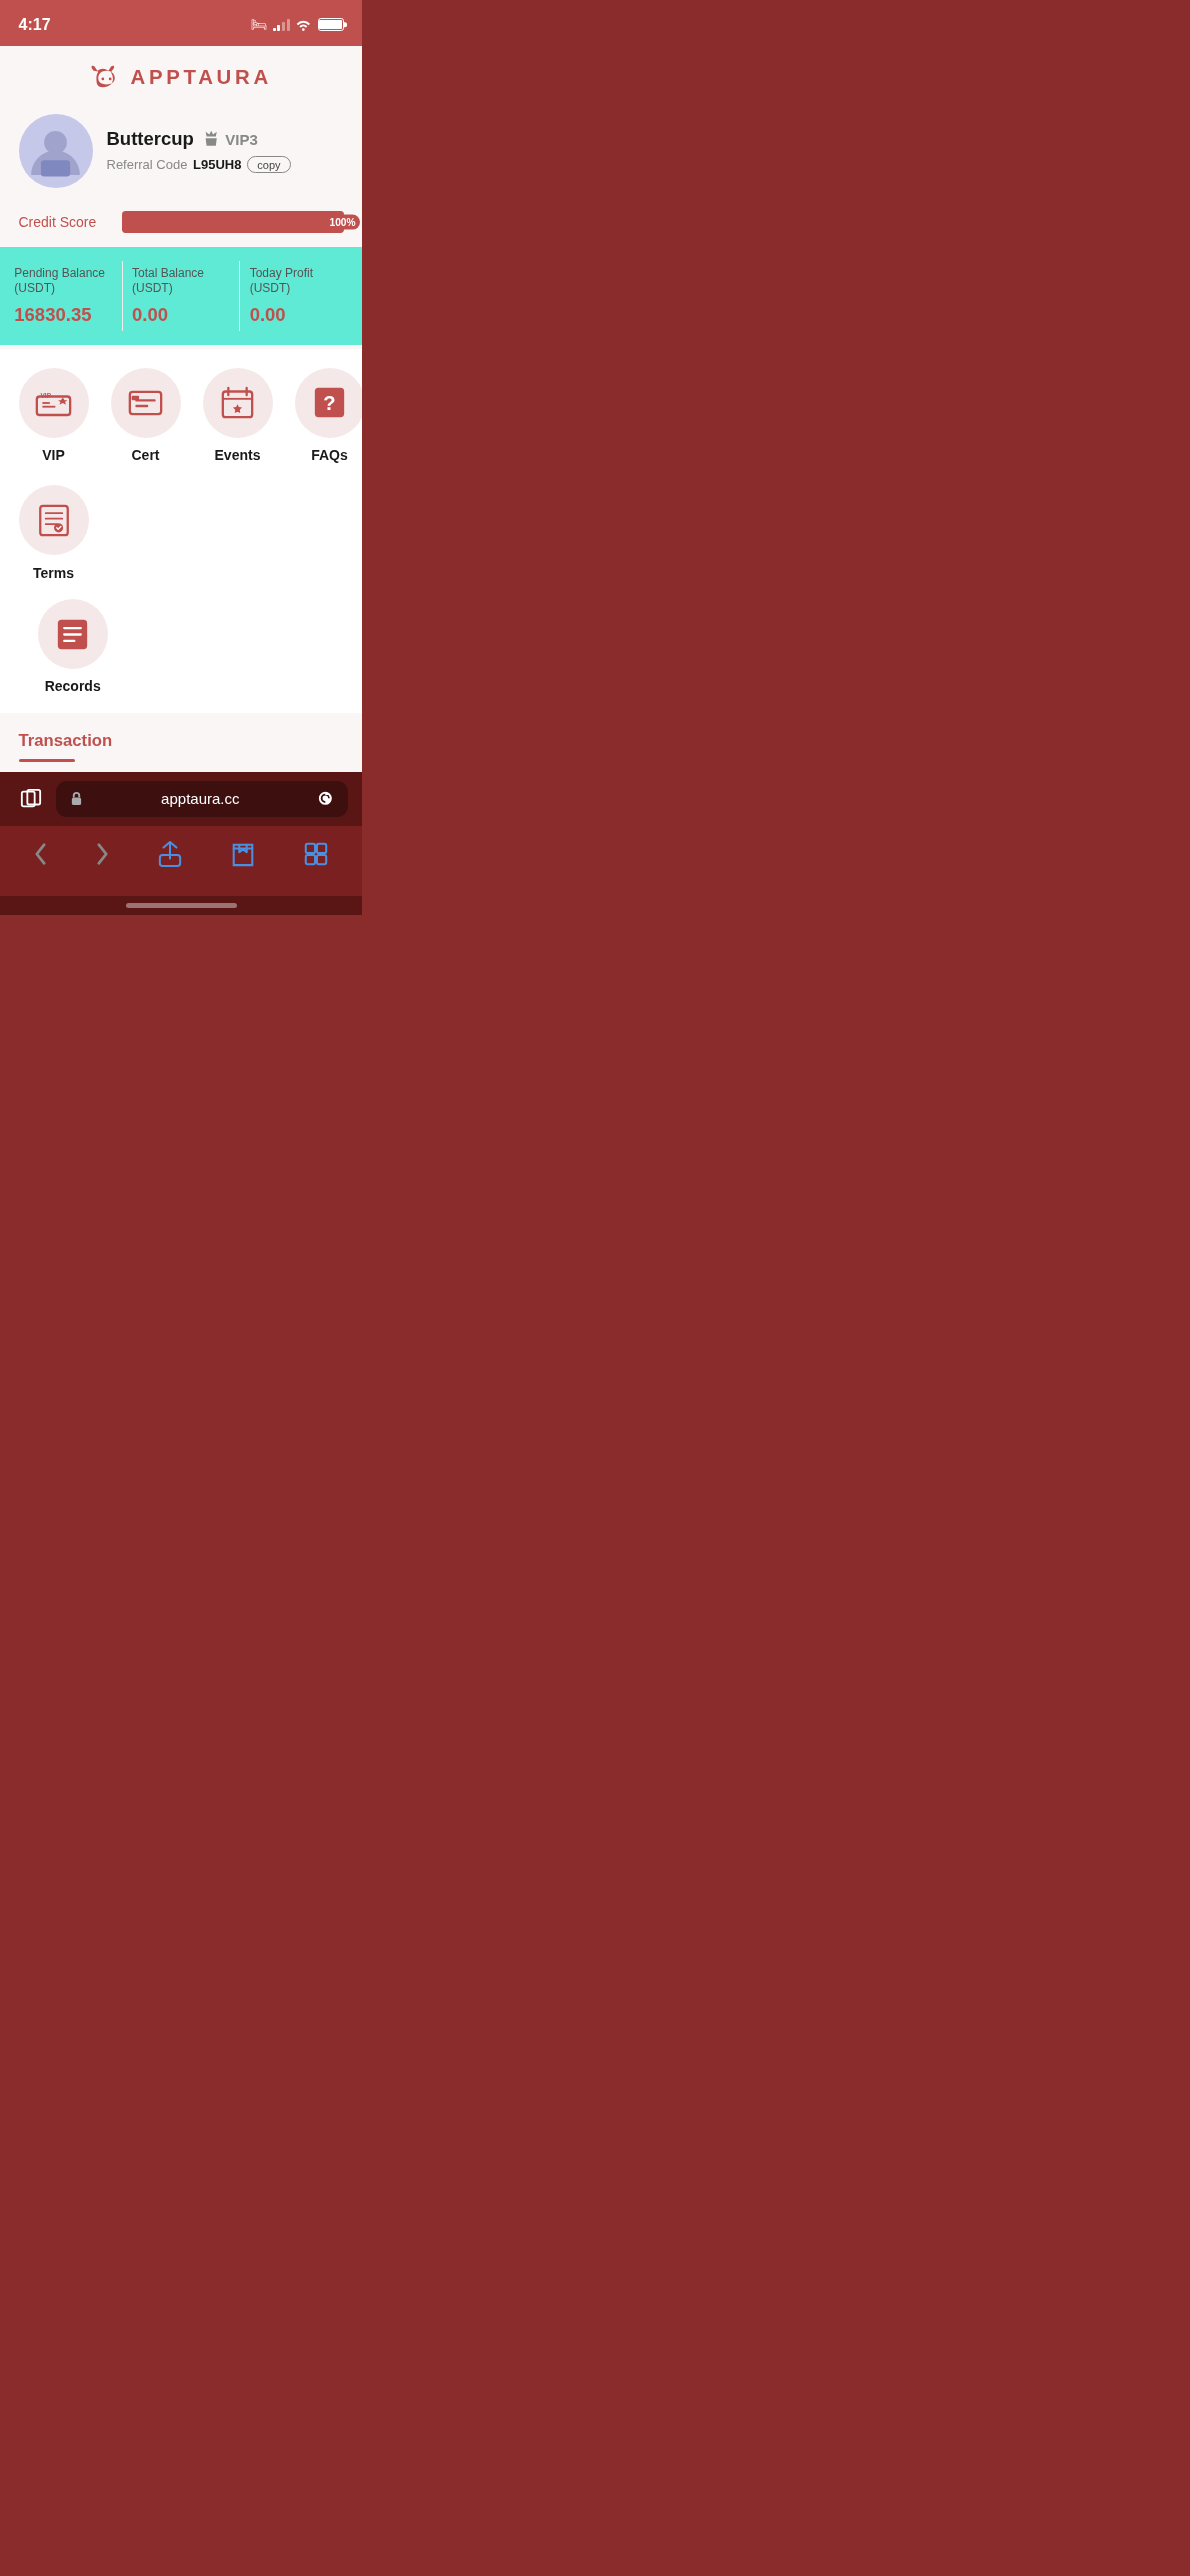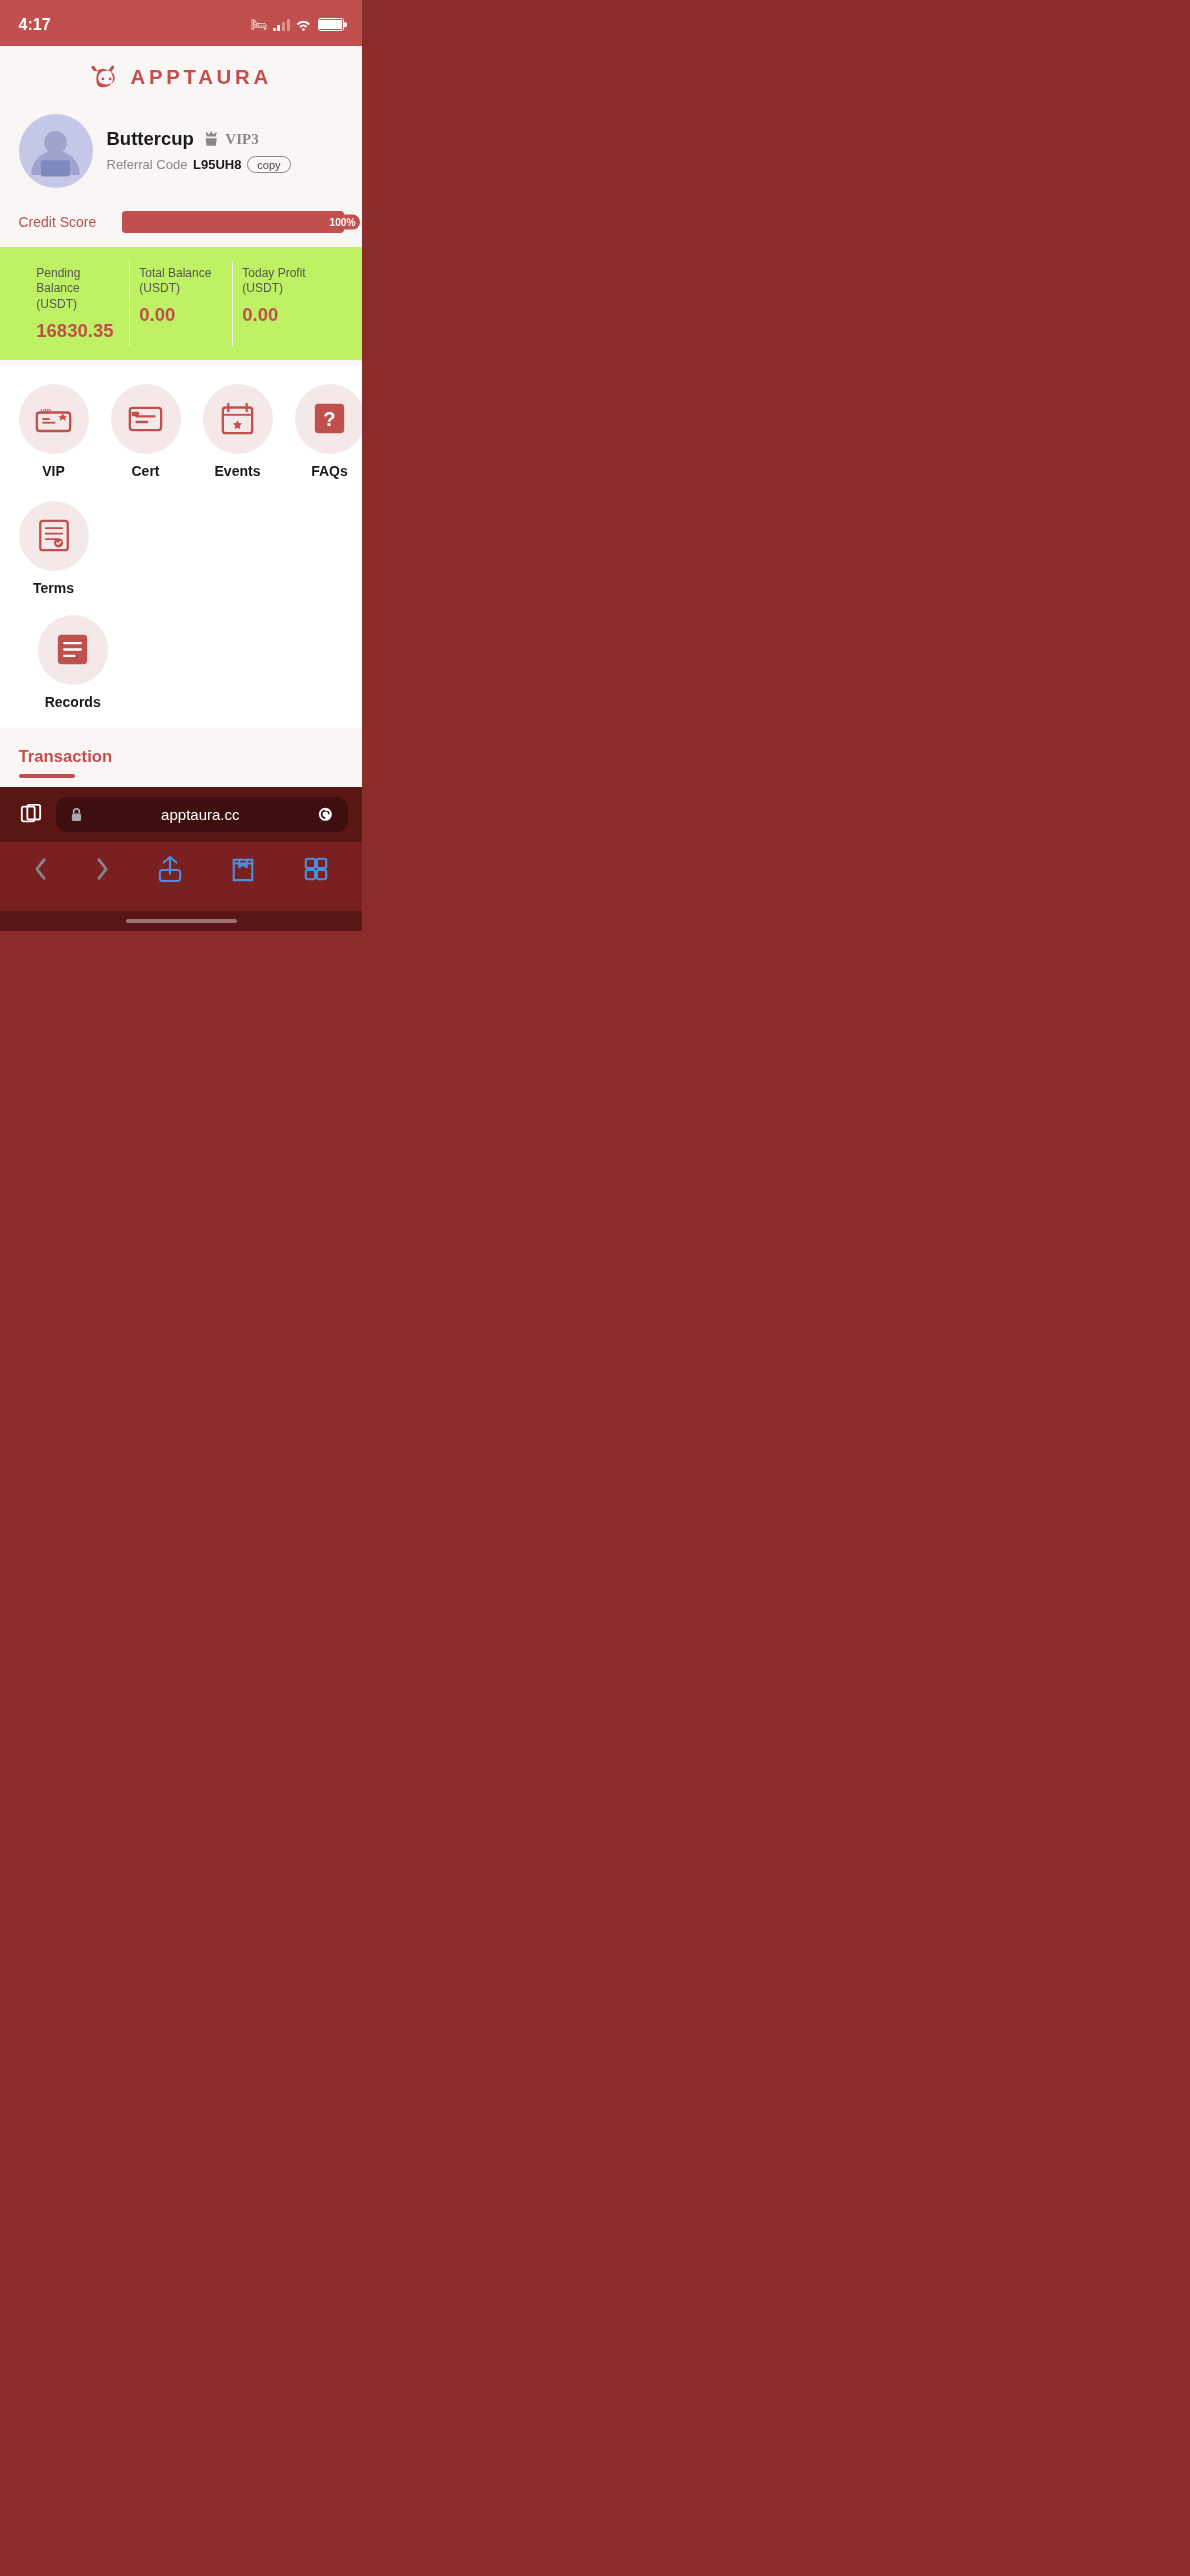--- a/index.html
+++ b/index.html
@@ -141,21 +141,20 @@
     }
     .vip-badge {
       display: flex;
       align-items: center;
       gap: 3.7px;
     }
     .vip-text {
       font-size: 15px;
       font-weight: 600;
       color: #888;
-      font-family: Liberation Serif, serif;
     }
     .referral-row {
       display: flex;
       align-items: center;
       gap: 5.6px;
       flex-wrap: wrap;
     }
     .referral-label {
       font-size: 13px;
       color: #888;
@@ -211,22 +210,22 @@
       font-size: 10.2px;
       font-weight: 600;
       padding: 1.9px 4.6px;
       border-radius: 9.3px;
       white-space: nowrap;
     }
 
     
     .balance-section {
       display: flex;
-      padding: 14px 27px;
-      background: #bef264;
+      padding: 14px 5px;
+      background: #5eead4;
       margin: 0 0 4.6px;
     }
     .balance-item {
       flex: 1;
       padding: 4.6px 9.3px;
       border-right: 0.9px solid #eee;
     }
     .balance-item:last-child {
       border-right: none;
     }

